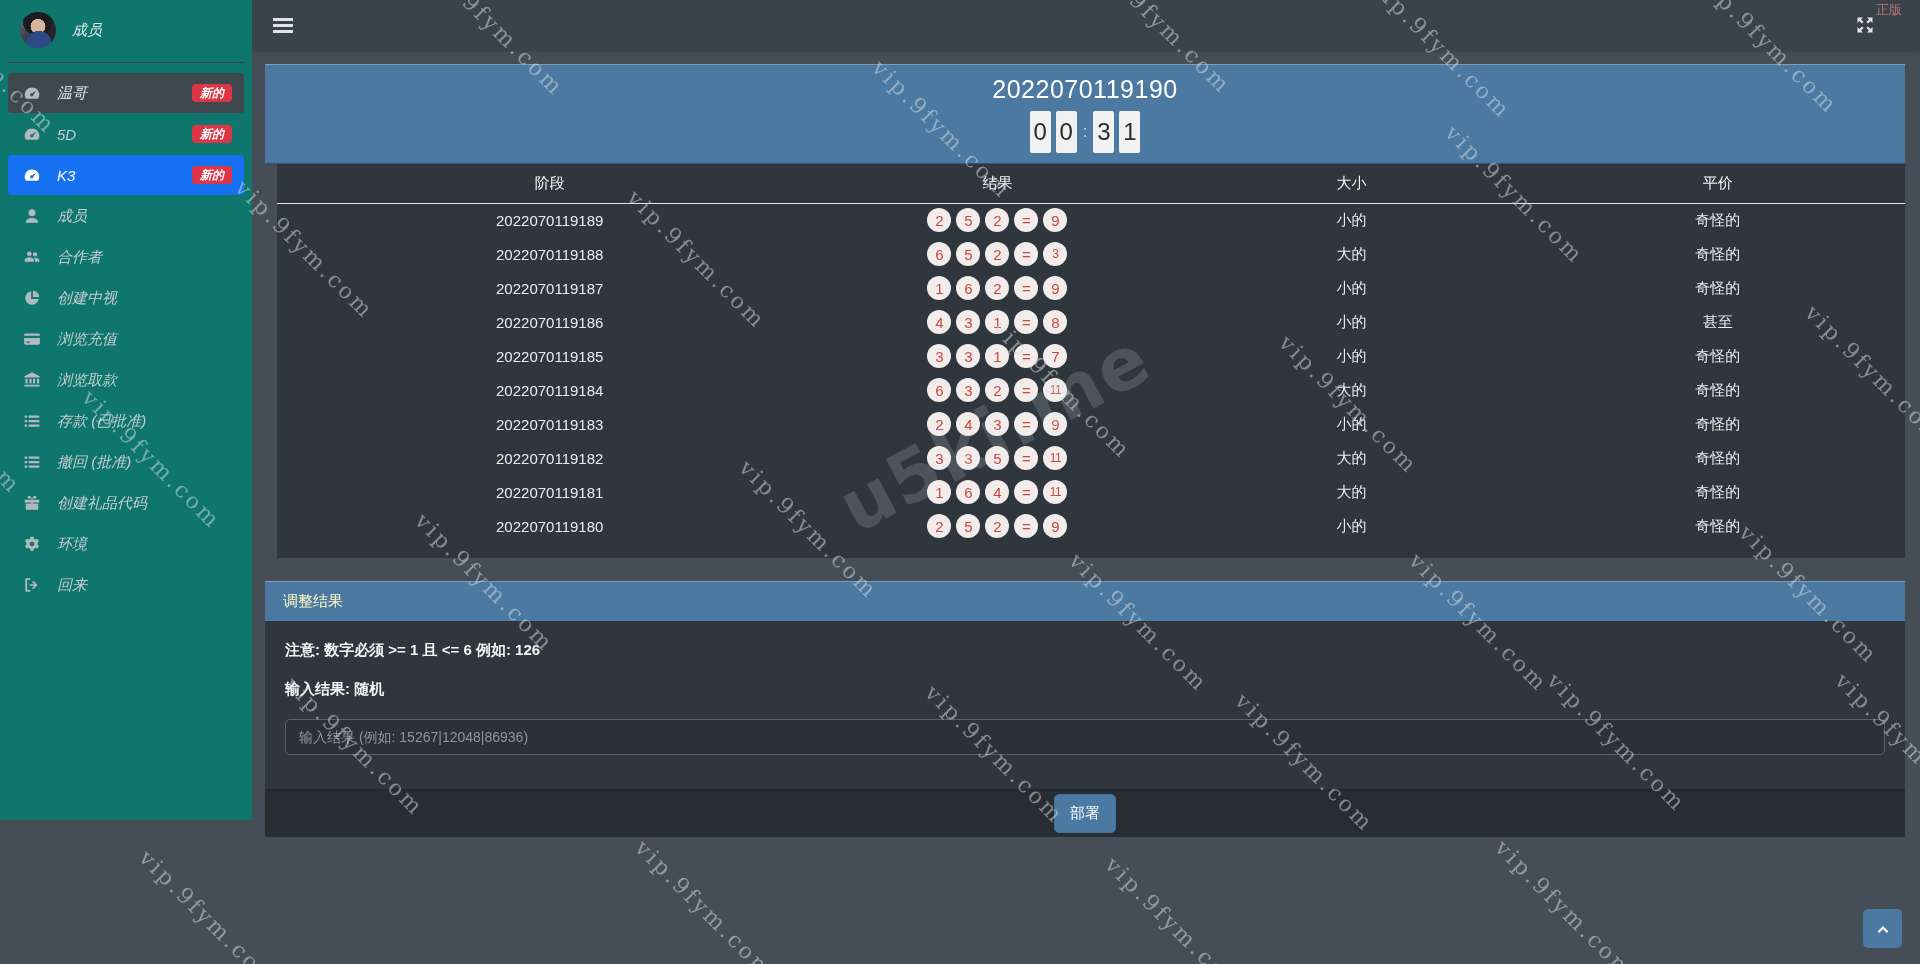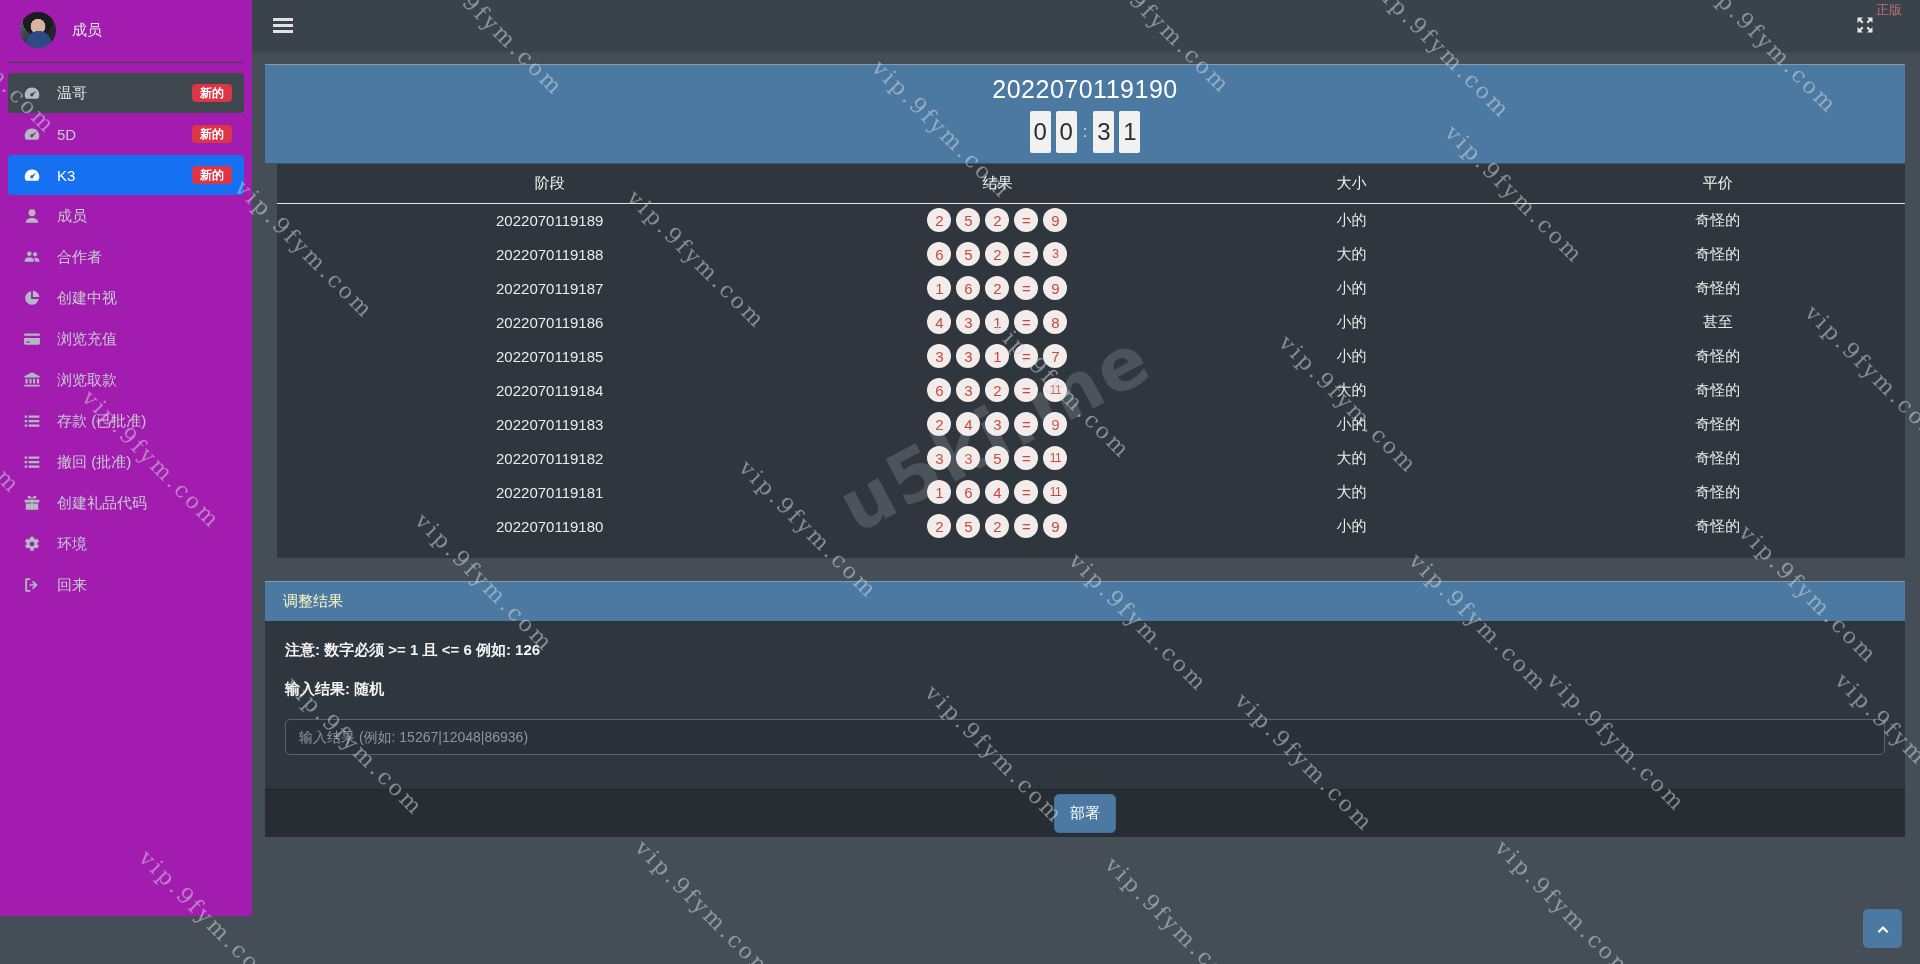--- a/index.html
+++ b/index.html
@@ -3,21 +3,21 @@
 <meta charset="utf-8">
 <style>
   * { box-sizing: border-box; }
   html,body { margin:0; padding:0; }
   body {
     width:1920px; height:964px; overflow:hidden; position:relative;
     background:#454e57; font-family:"Liberation Sans", sans-serif;
   }
 
   
-  .sidebar { position:absolute; left:0; top:0; width:252px; height:916px; background:#a21caf; z-index:5; }
+  .sidebar { position:absolute; left:0; top:0; width:252px; height:820px; background:#0f766e; z-index:5;font-style:italic; }
   .profile { display:flex; align-items:center; gap:16px; padding:12px 0 10px 20px; }
   .avatar {
     width:36px; height:36px; border-radius:50%;
     background:
       radial-gradient(circle at 52% 88%, #2e4a86 0 34%, transparent 35%),
       radial-gradient(circle at 50% 40%, #d9b49c 0 26%, transparent 27%),
       radial-gradient(circle at 50% 24%, #1b1b22 0 46%, transparent 47%),
       linear-gradient(140deg, #6a6f7c, #23252e 70%);
   }
   .profile-name { color:#e9edf0; font-size:15px; }

